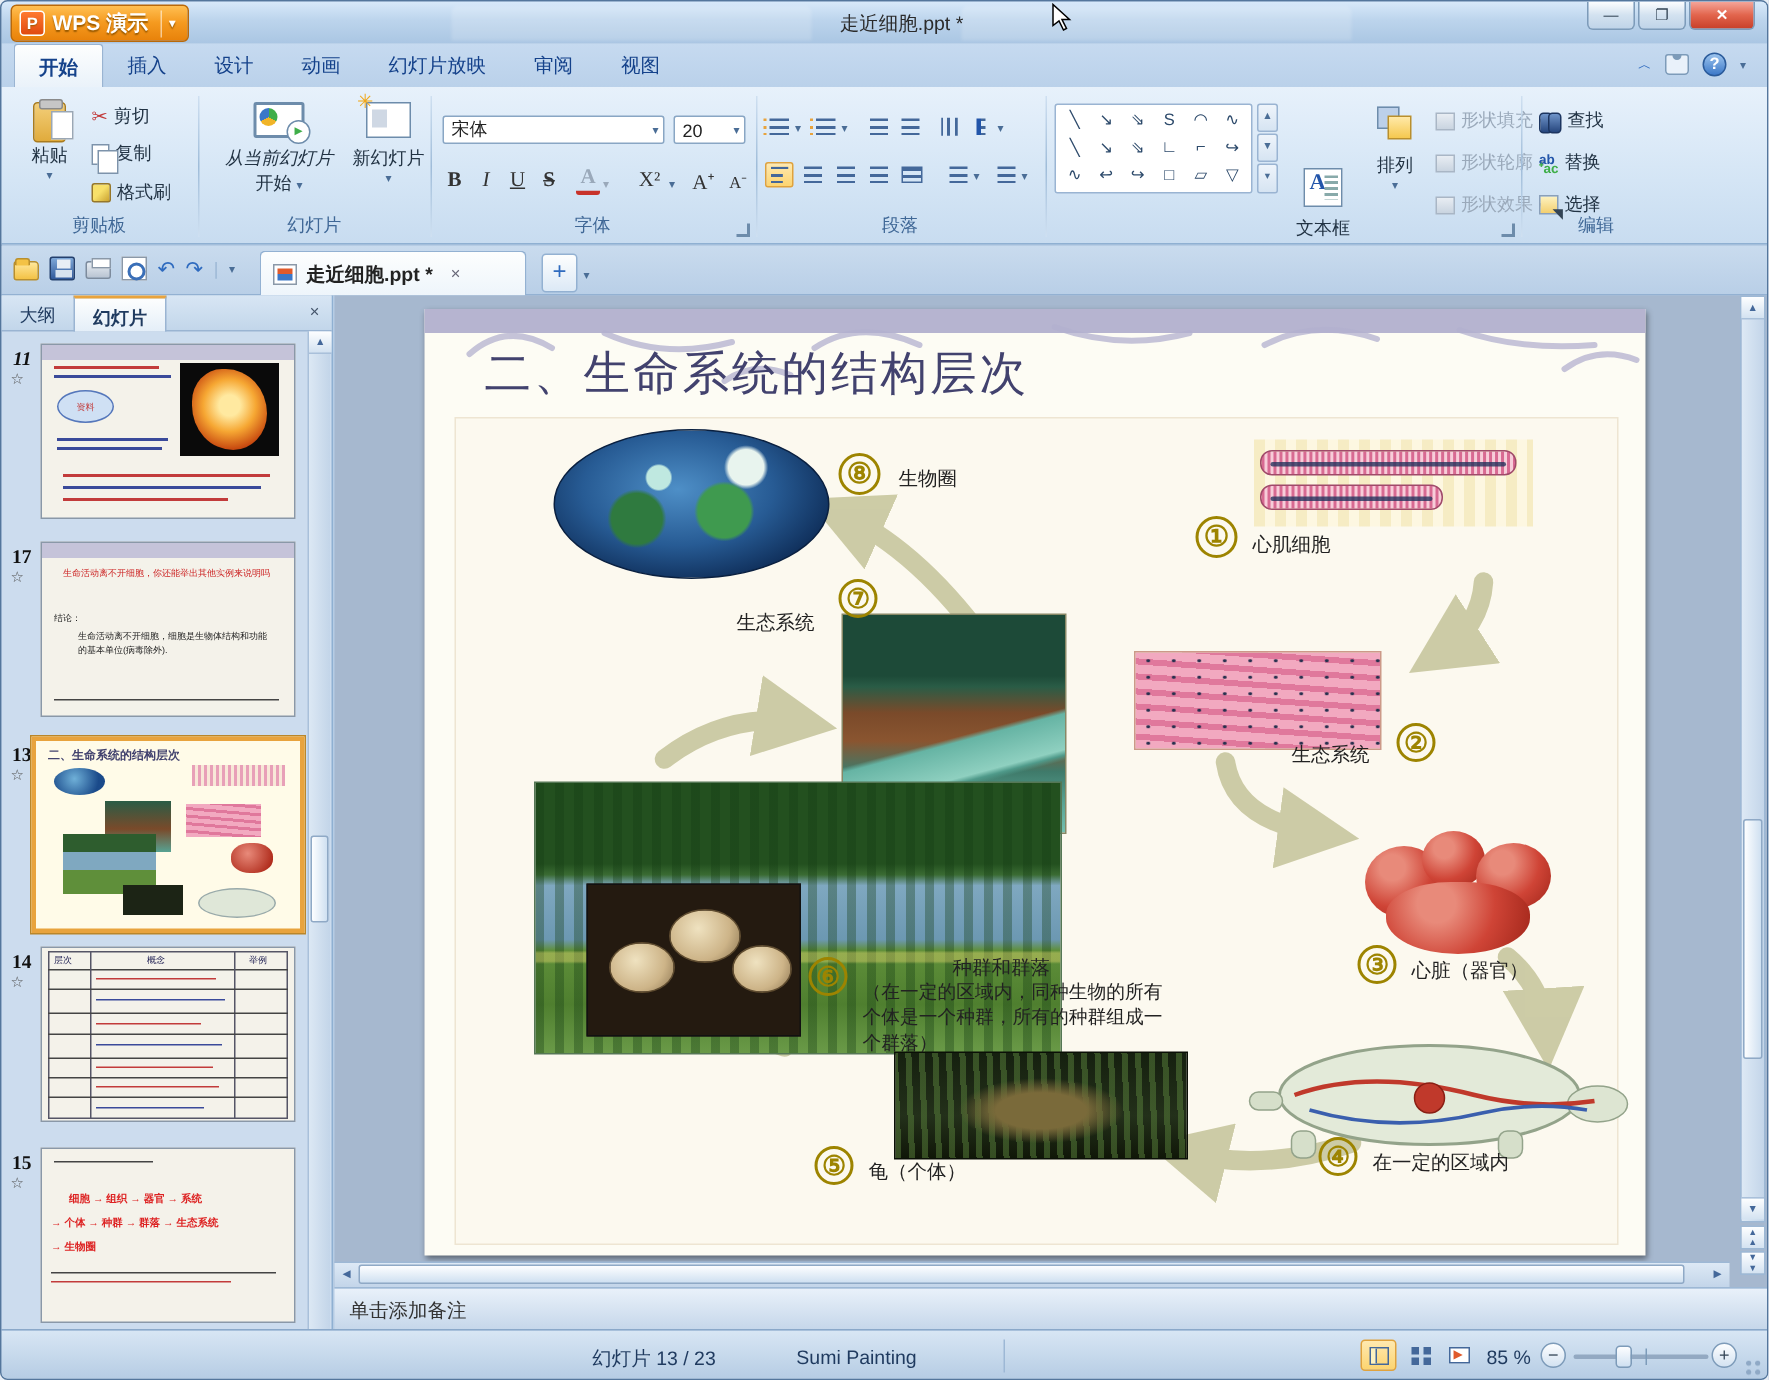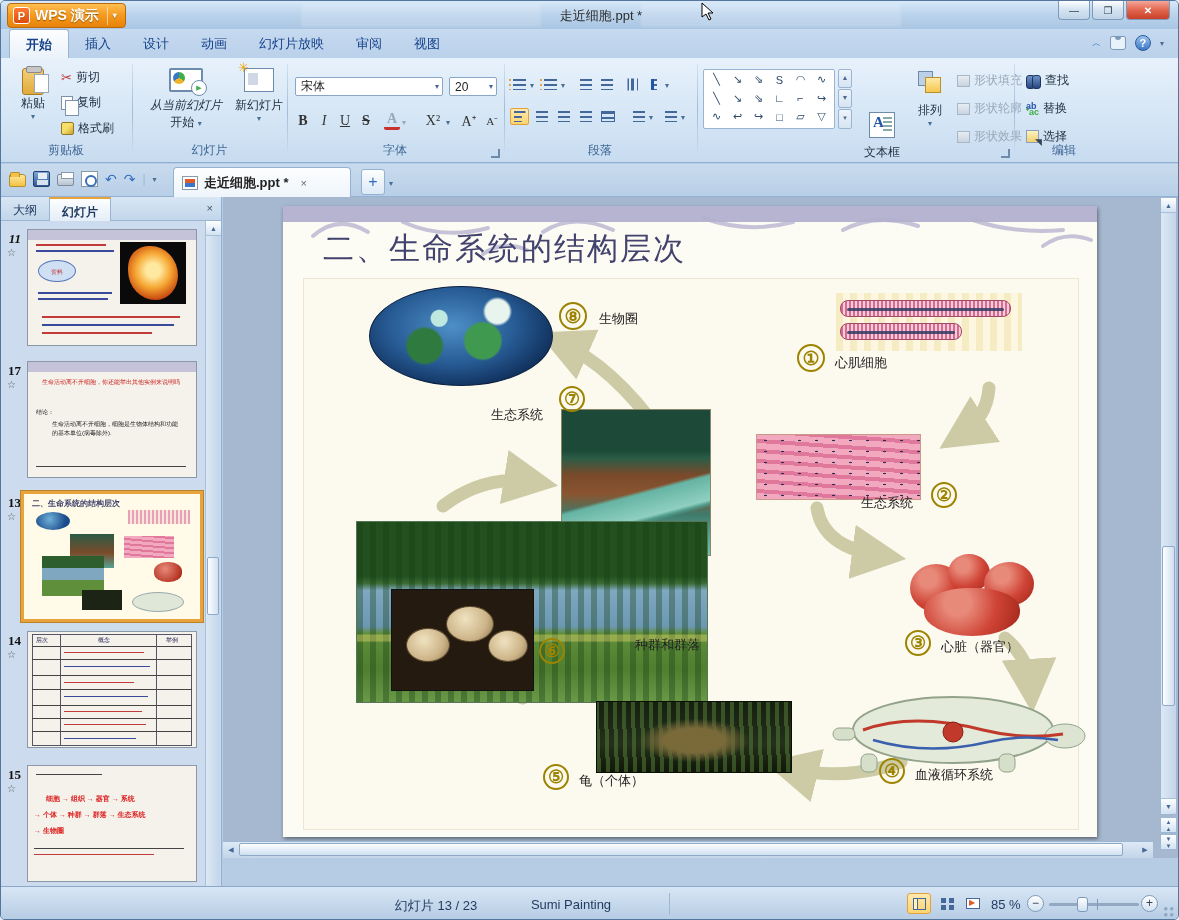--- a/index.html
+++ b/index.html
@@ -616,44 +616,48 @@
       <div class="figlabel" style="left:208px;top:200px;">生态系统</div>
 
       <div class="figlabel" style="left:578px;top:288px;">生态系统</div>
       <div class="cnum" style="left:648px;top:276px;font-size:18px;"><span style="width:26px;height:26px;line-height:23px;">②</span></div>
 
       <div class="cnum" style="left:622px;top:424px;font-size:18px;"><span style="width:26px;height:26px;line-height:23px;">③</span></div>
       <div class="figlabel" style="left:658px;top:432px;">心脏（器官）</div>
 
       <div class="cnum" style="left:256px;top:432px;font-size:18px;"><span style="width:26px;height:26px;line-height:23px;">⑥</span></div>
       <div class="figlabel" style="left:352px;top:430px;">种群和群落</div>
+      <div class="figdesc" style="left:292px;top:447px;">（在一定的区域内，同种生物的所有个体是一个种群，所有的种群组成一个群落）</div>
 
       <div class="cnum" style="left:260px;top:558px;font-size:18px;"><span style="width:26px;height:26px;line-height:23px;">⑤</span></div>
       <div class="figlabel" style="left:296px;top:566px;">龟（个体）</div>
 
       <div class="cnum" style="left:596px;top:552px;font-size:18px;"><span style="width:26px;height:26px;line-height:23px;">④</span></div>
-      <div class="figlabel" style="left:632px;top:560px;">血液循环系统</div>
+      <div class="figlabel" style="left:632px;top:560px;">在一定的区域内</div>
 
     </div>
 
     <div class="vscroll">
       <div class="sbtn" style="top:0;">▲</div>
       <div class="vthumb" style="top:348px;height:160px;"></div>
       <div class="sbtn" style="top:600px;border-top:1px solid #a9c0da;border-bottom:none;">▼</div>
     </div>
     <div class="dblbtn" style="top:620px;"><span>▲</span><br><span>▲</span></div>
     <div class="dblbtn" style="top:637px;"><span>▼</span><br><span>▼</span></div>
 
     <div class="hscroll">
       <div class="harrow" style="left:1px;">◀</div>
       <div class="hthumb"></div>
       <div class="harrow" style="right:1px;">▶</div>
     </div>
   </div>
 
+  <div class="abs notes">
+    <span>单击添加备注</span>
+  </div>
 
   <div class="abs statusbar">
     <div class="abs" style="left:340px;top:10px;width:190px;text-align:center;">幻灯片 13 / 23</div>
     <div class="abs" style="left:480px;top:10px;width:180px;text-align:center;">Sumi Painting</div>
     <div class="sep-v" style="left:668px;"></div>
     <div class="viewbtn active" style="left:906px;">
         <span class="vb-normal">
           <i></i>
         </span>
       </div>

